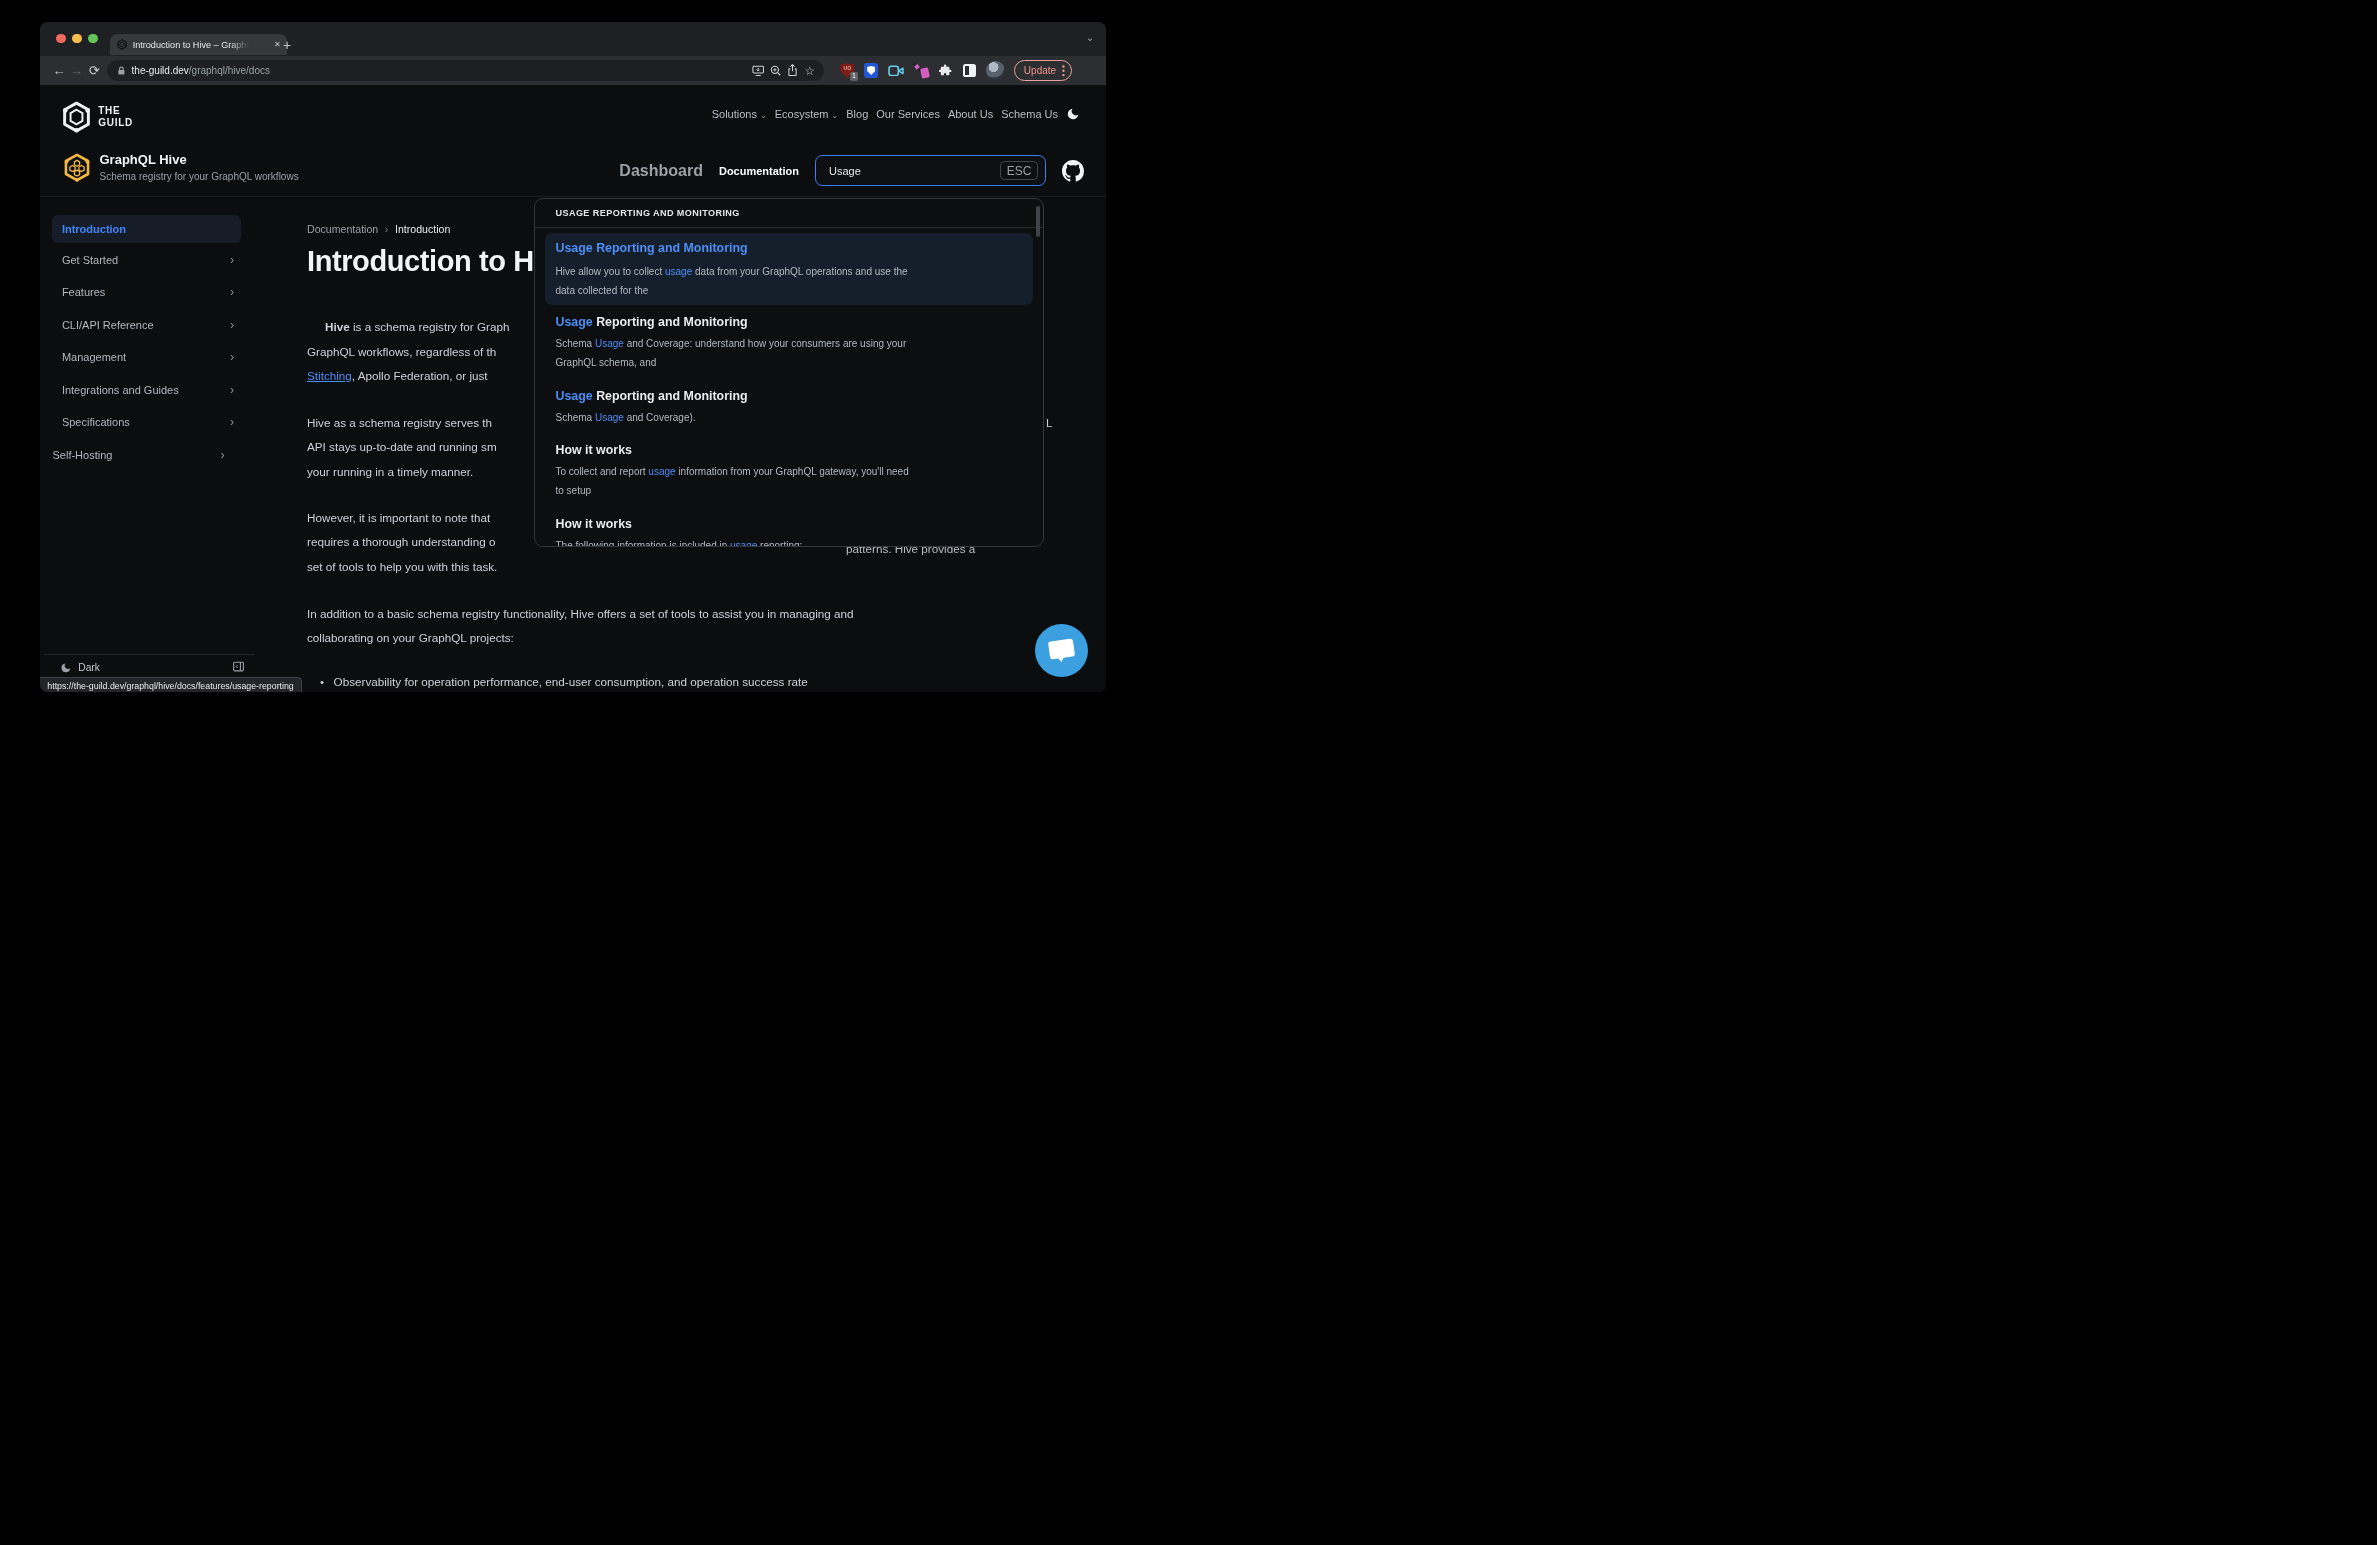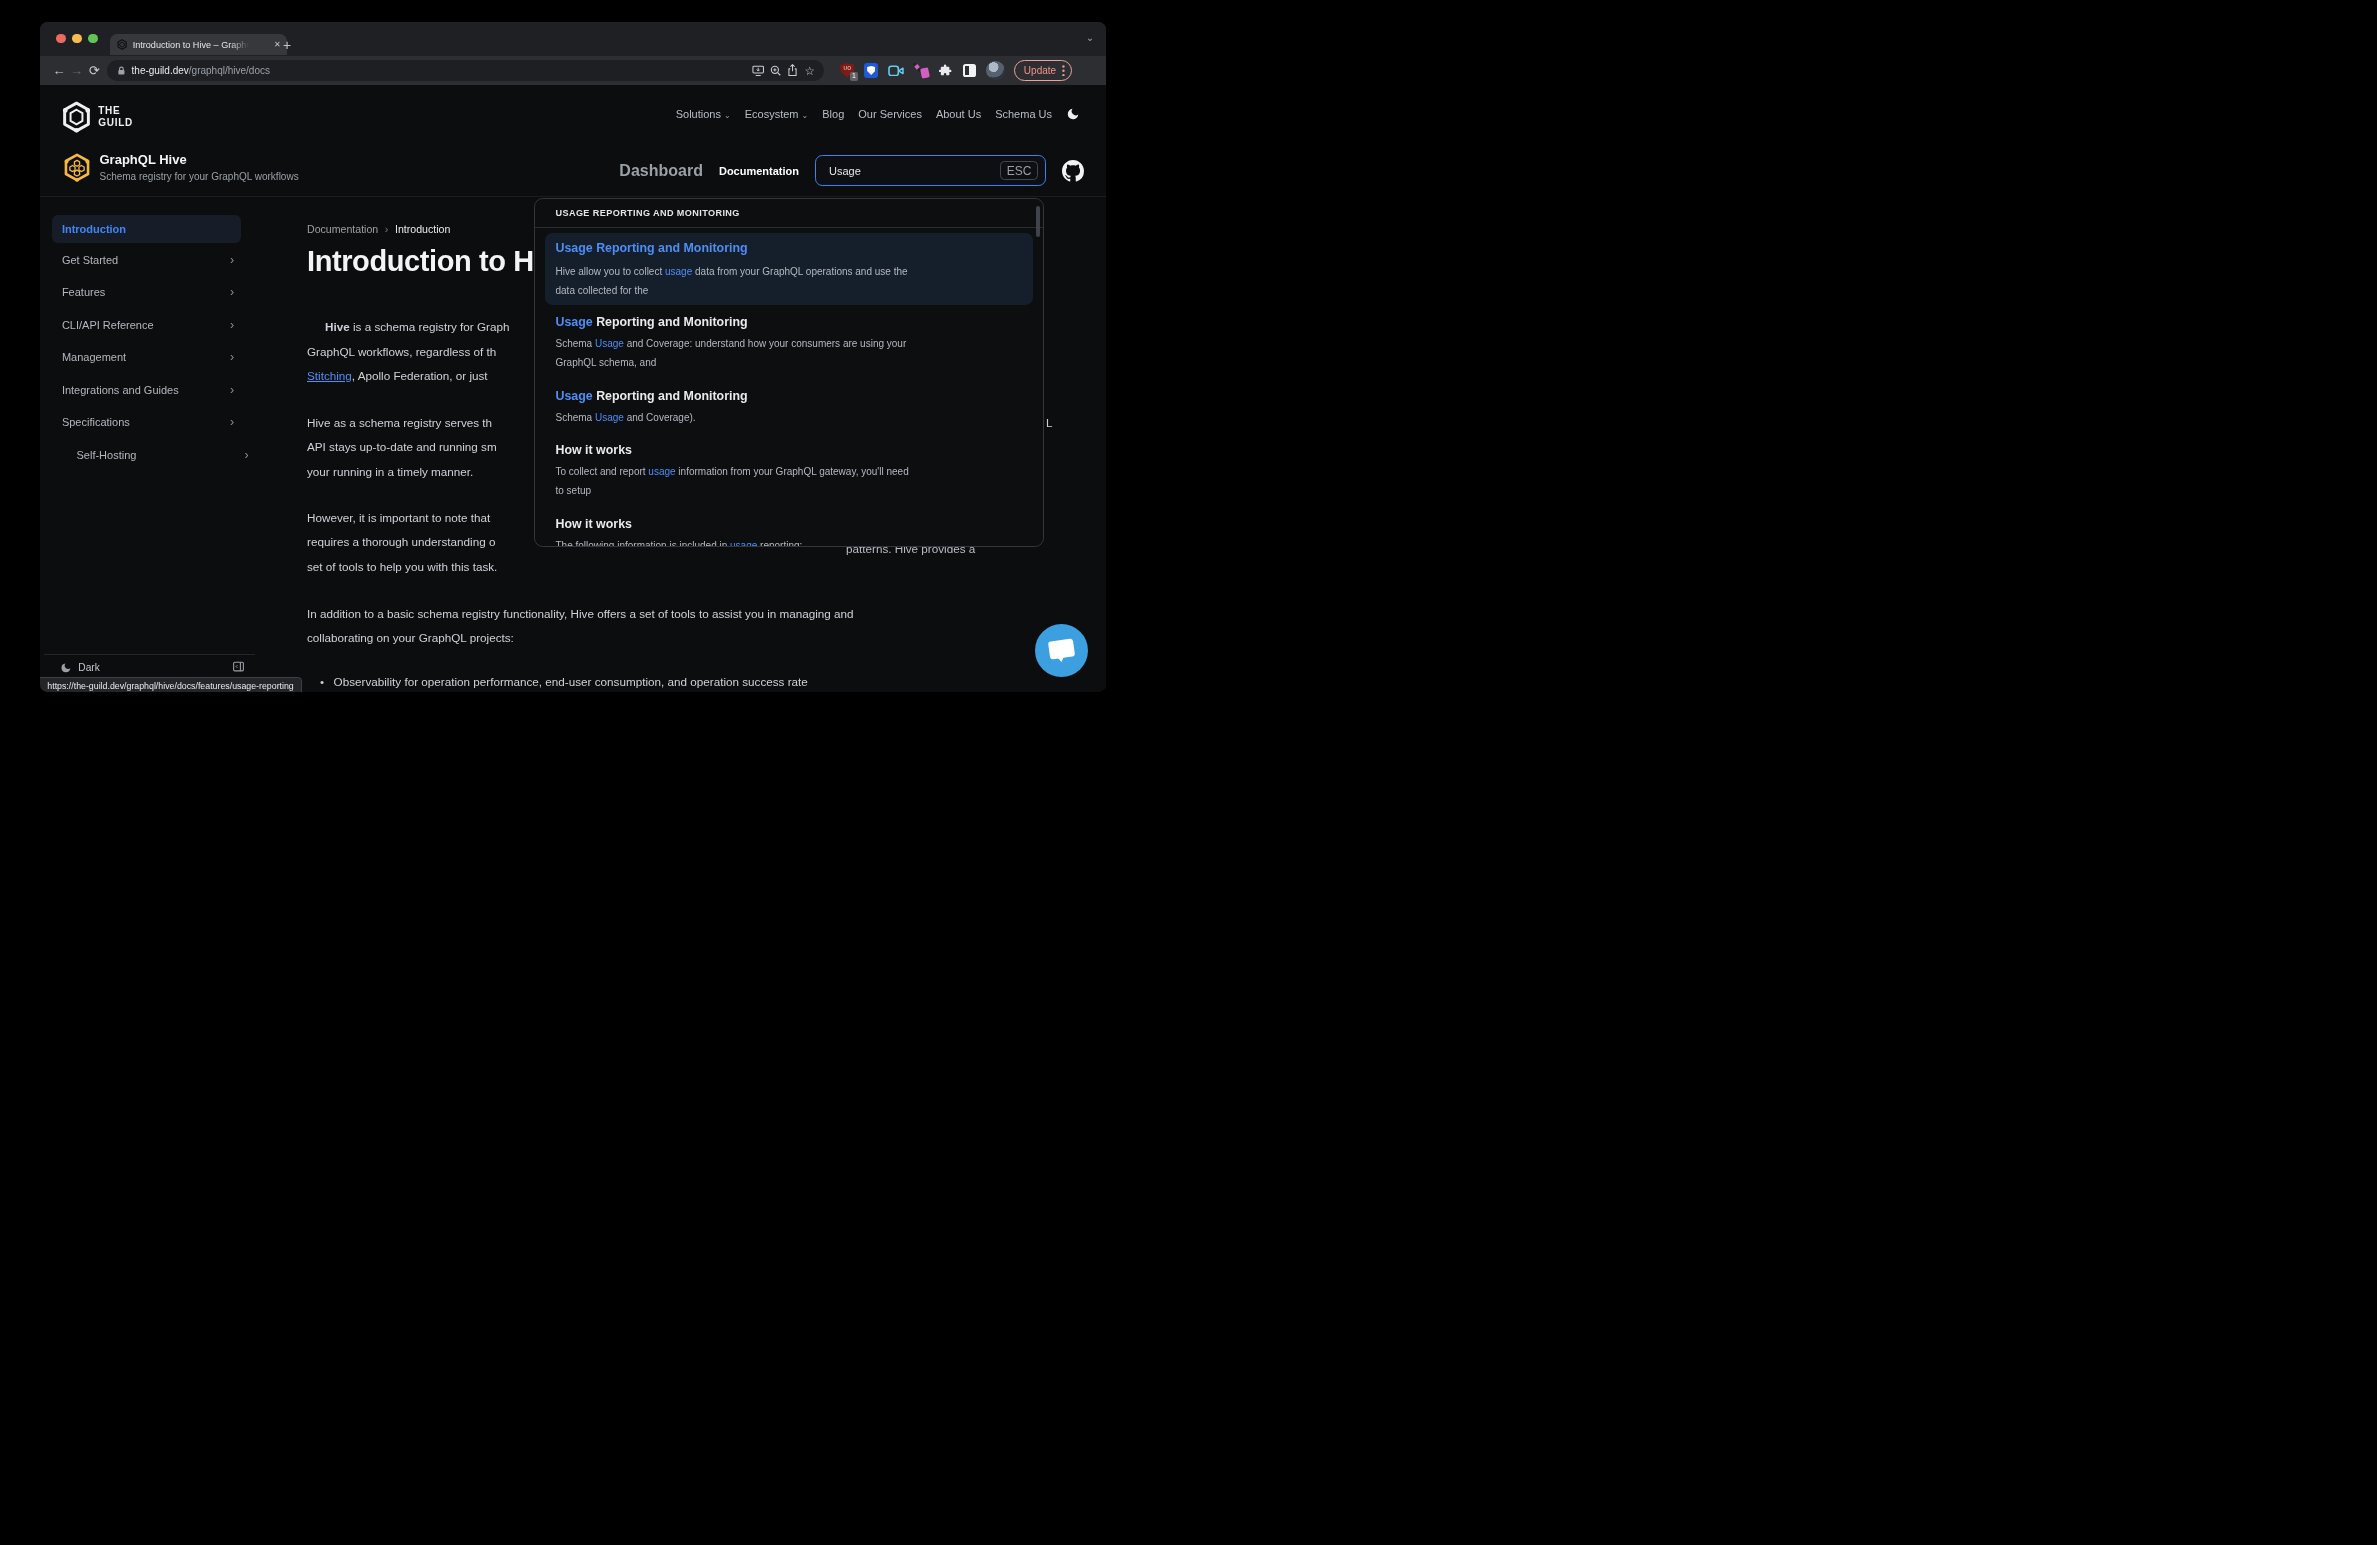--- a/index.html
+++ b/index.html
@@ -128,21 +128,21 @@
         <circle cx="5" cy="14" r="3.5" fill="#eef0f2"></circle>
           <circle cx="39" cy="14" r="3.5" fill="#eef0f2"></circle>
           <circle cx="22" cy="44" r="3.5" fill="#eef0f2"></circle>
         <polygon points="22,13 31,18 31,30 22,35 13,30 13,18" fill="none" stroke="#eef0f2" stroke-width="3"></polygon>
       </svg>
       <div style="font-weight:bold;color:#eef0f2;font-size:10px;letter-spacing:0.7px;line-height:1.2;">
         <div>THE</div>
           <div>GUILD</div>
       </div>
     </div>
-    <div class="a" style="right:26px;top:22px;display:flex;align-items:center;gap:14px;font-size:11px;">
+    <div class="a" style="right:26px;top:22px;display:flex;align-items:center;gap:8px;font-size:11px;">
       <span class="navitem"><span>Solutions</span> <span style="font-size:8px;color:#9aa0a6;">⌄</span></span>
       <span class="navitem"><span>Ecosystem</span> <span style="font-size:8px;color:#9aa0a6;">⌄</span></span>
       <span class="navitem">Blog</span>
       <span class="navitem">Our Services</span>
       <span class="navitem">About Us</span>
       <span class="navitem">Schema Us</span>
       <svg width="14" height="14" viewBox="0 0 24 24">
           <path d="M21 12.8A9 9 0 1 1 11.2 3a7 7 0 0 0 9.8 9.8z" fill="#eceef0"></path>
         </svg>
     </div>
@@ -196,21 +196,21 @@
         <span class="chev">›</span>
       </div>
     <div class="a sideitem" style="left:12.4px;top:292px;">
         <span>Integrations and Guides</span>
         <span class="chev">›</span>
       </div>
     <div class="a sideitem" style="left:12.4px;top:324px;">
         <span>Specifications</span>
         <span class="chev">›</span>
       </div>
-    <div class="a sideitem" style="left:27px;top:357px;gap:36px;">
+    <div class="a sideitem" style="left:3px;top:357px;gap:36px;">
         <span>Self-Hosting</span>
         <span class="chev">›</span>
       </div>
     <div class="a" style="left:3.7px;top:569px;width:211px;height:0.7px;background:#232528;"></div>
     <div class="a" style="left:20px;top:577px;display:flex;align-items:center;gap:6.6px;">
       <svg width="11.7" height="11.7" viewBox="0 0 24 24">
           <path d="M21 12.8A9 9 0 1 1 11.2 3a7 7 0 0 0 9.8 9.8z" fill="#9aa0a6"></path>
         </svg>
       <span style="font-size:10.2px;color:#c3c7cc;">Dark</span>
     </div>

